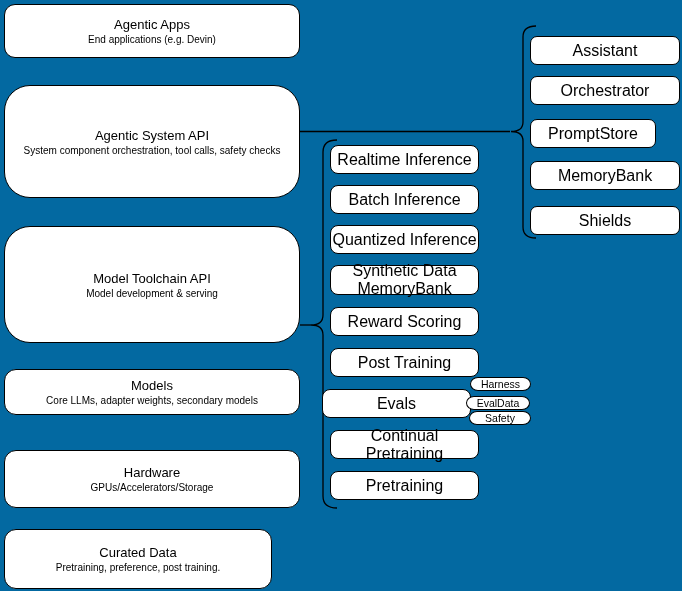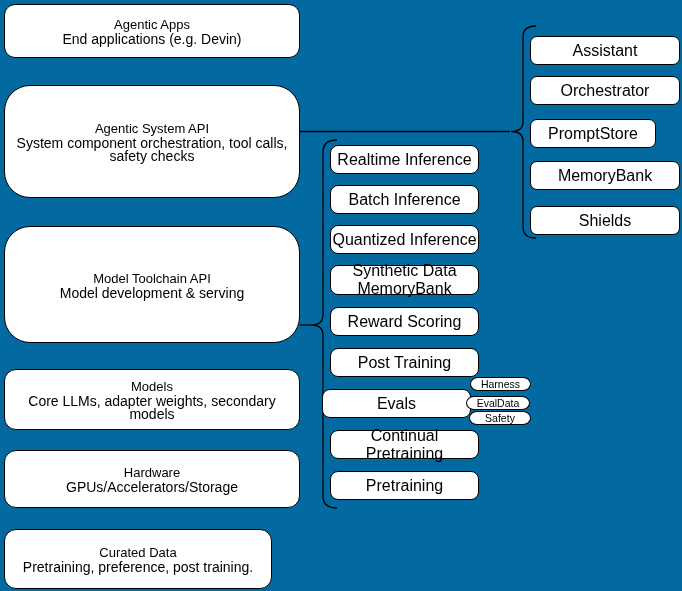--- a/index.html
+++ b/index.html
@@ -34,21 +34,21 @@
     align-items: center;
     justify-content: center;
     text-align: center;
   }
   .node .t {
     font-size: 13px;
     line-height: 17px;
     color: #000000;
   }
   .node .s {
-    font-size: 14px;
+    font-size: 10px;
     line-height: 13px;
     color: #000000;
   }
   .mid, .rgt {
     font-size: 16px;
     border-radius: 8px;
   }
   .rgt { border-radius: 7px; }
   .oval {
     position: absolute;
@@ -90,21 +90,21 @@
   <div class="node lft" style="left:4px; top:85px; width:296px; height:113px; border-radius:26px;">
     <div class="t">Agentic System API</div>
     <div class="s">System component orchestration, tool calls, safety checks</div>
   </div>
 
   <div class="node lft" style="left:4px; top:226px; width:296px; height:117px; border-radius:26px;">
     <div class="t">Model Toolchain API</div>
     <div class="s">Model development &amp; serving</div>
   </div>
 
-  <div class="node lft" style="left:4px; top:369px; width:296px; height:61px; border-radius:12px;">
+  <div class="node lft" style="left:4px; top:369px; width:296px; height:46px; border-radius:12px;">
     <div class="t">Models</div>
     <div class="s">Core LLMs, adapter weights, secondary models</div>
   </div>
 
   <div class="node lft" style="left:4px; top:450px; width:296px; height:58px; border-radius:12px;">
     <div class="t">Hardware</div>
     <div class="s">GPUs/Accelerators/Storage</div>
   </div>
 
   <div class="node lft" style="left:4px; top:529px; width:268px; height:60px; border-radius:12px;">

